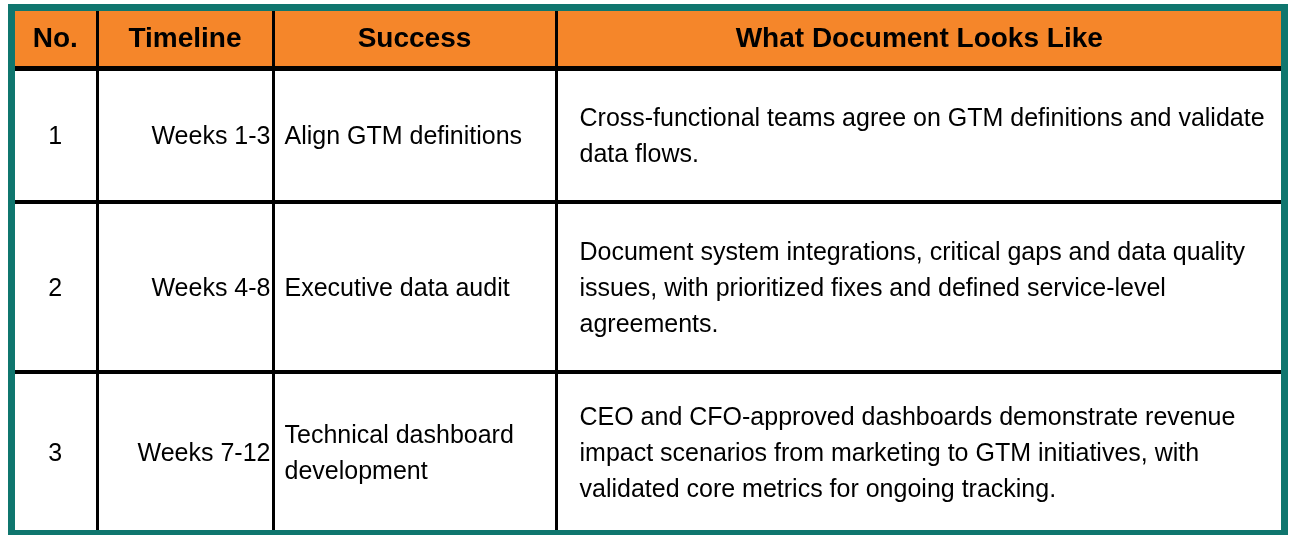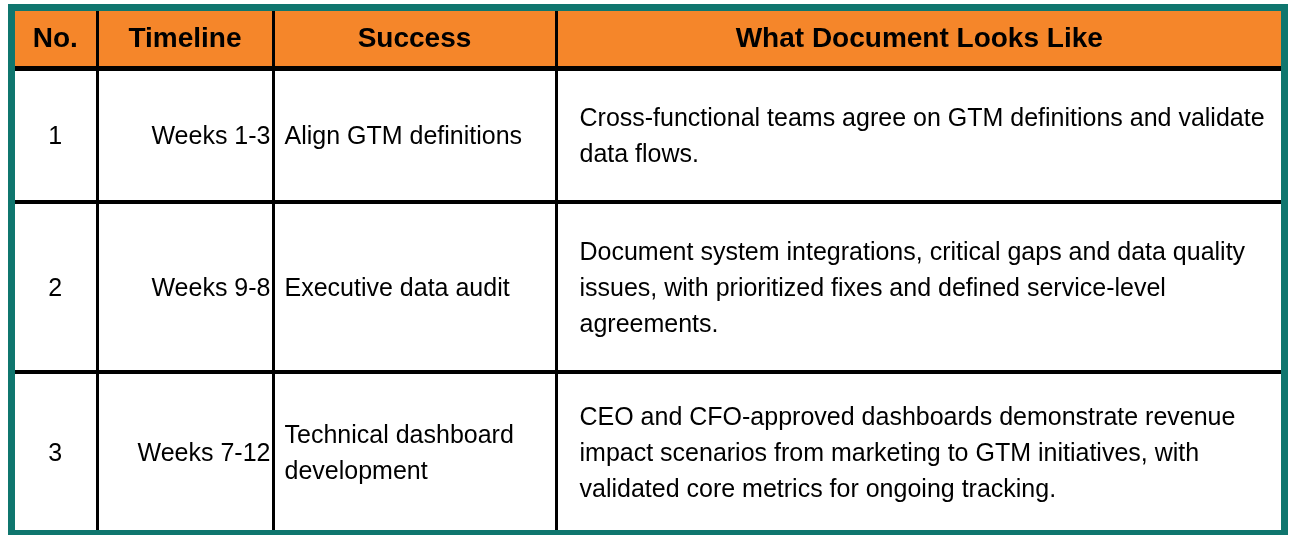--- a/index.html
+++ b/index.html
@@ -122,21 +122,21 @@
         <tr class="row-1">
           <td class="cell-no">1</td>
           <td class="cell-timeline">Weeks 1-3</td>
           <td class="cell-activity">Align GTM definitions</td>
           <td class="cell-success">
             <span class="success-text">Cross-functional teams agree on GTM definitions and validate data flows.</span>
           </td>
         </tr>
         <tr class="row-2">
           <td class="cell-no">2</td>
-          <td class="cell-timeline">Weeks 9-8</td>
+          <td class="cell-timeline">Weeks 4-8</td>
           <td class="cell-activity">Executive data audit</td>
           <td class="cell-success">
             <span class="success-text">Document system integrations, critical gaps and data quality issues, with prioritized fixes and defined service-level agreements.</span>
           </td>
         </tr>
         <tr class="row-3">
           <td class="cell-no">3</td>
           <td class="cell-timeline">Weeks 7-12</td>
           <td class="cell-activity">Technical dashboard development</td>
           <td class="cell-success">

